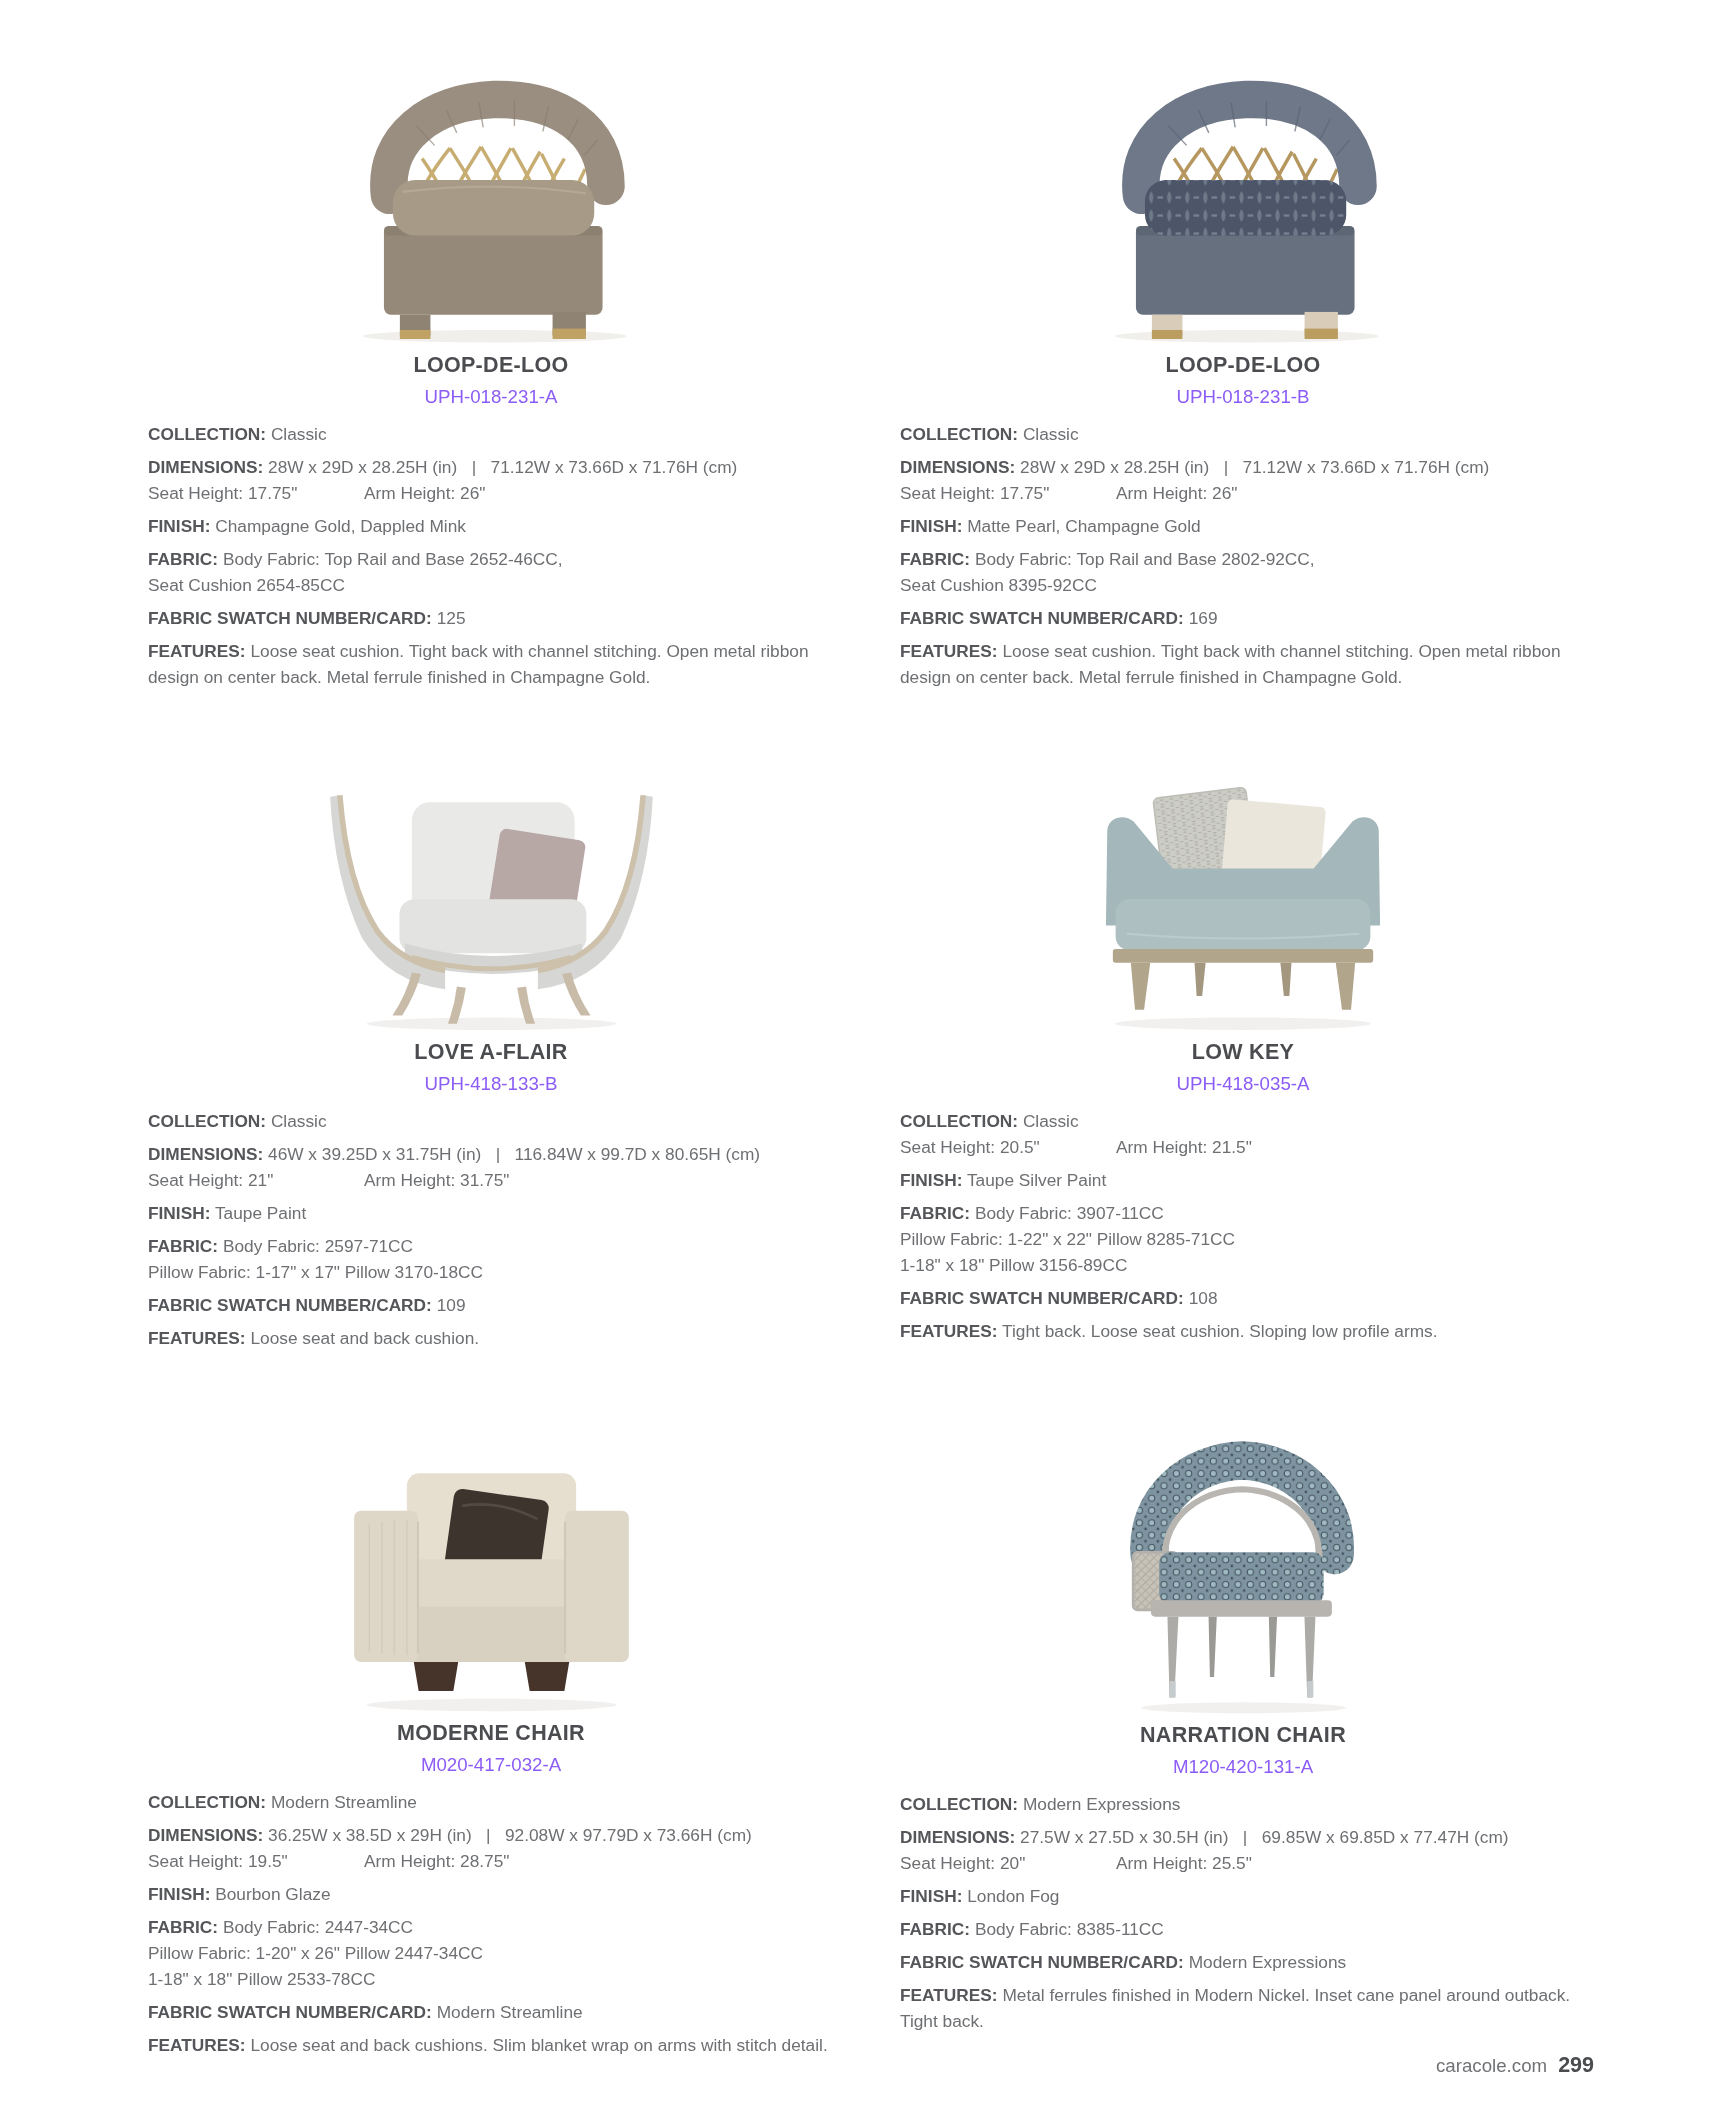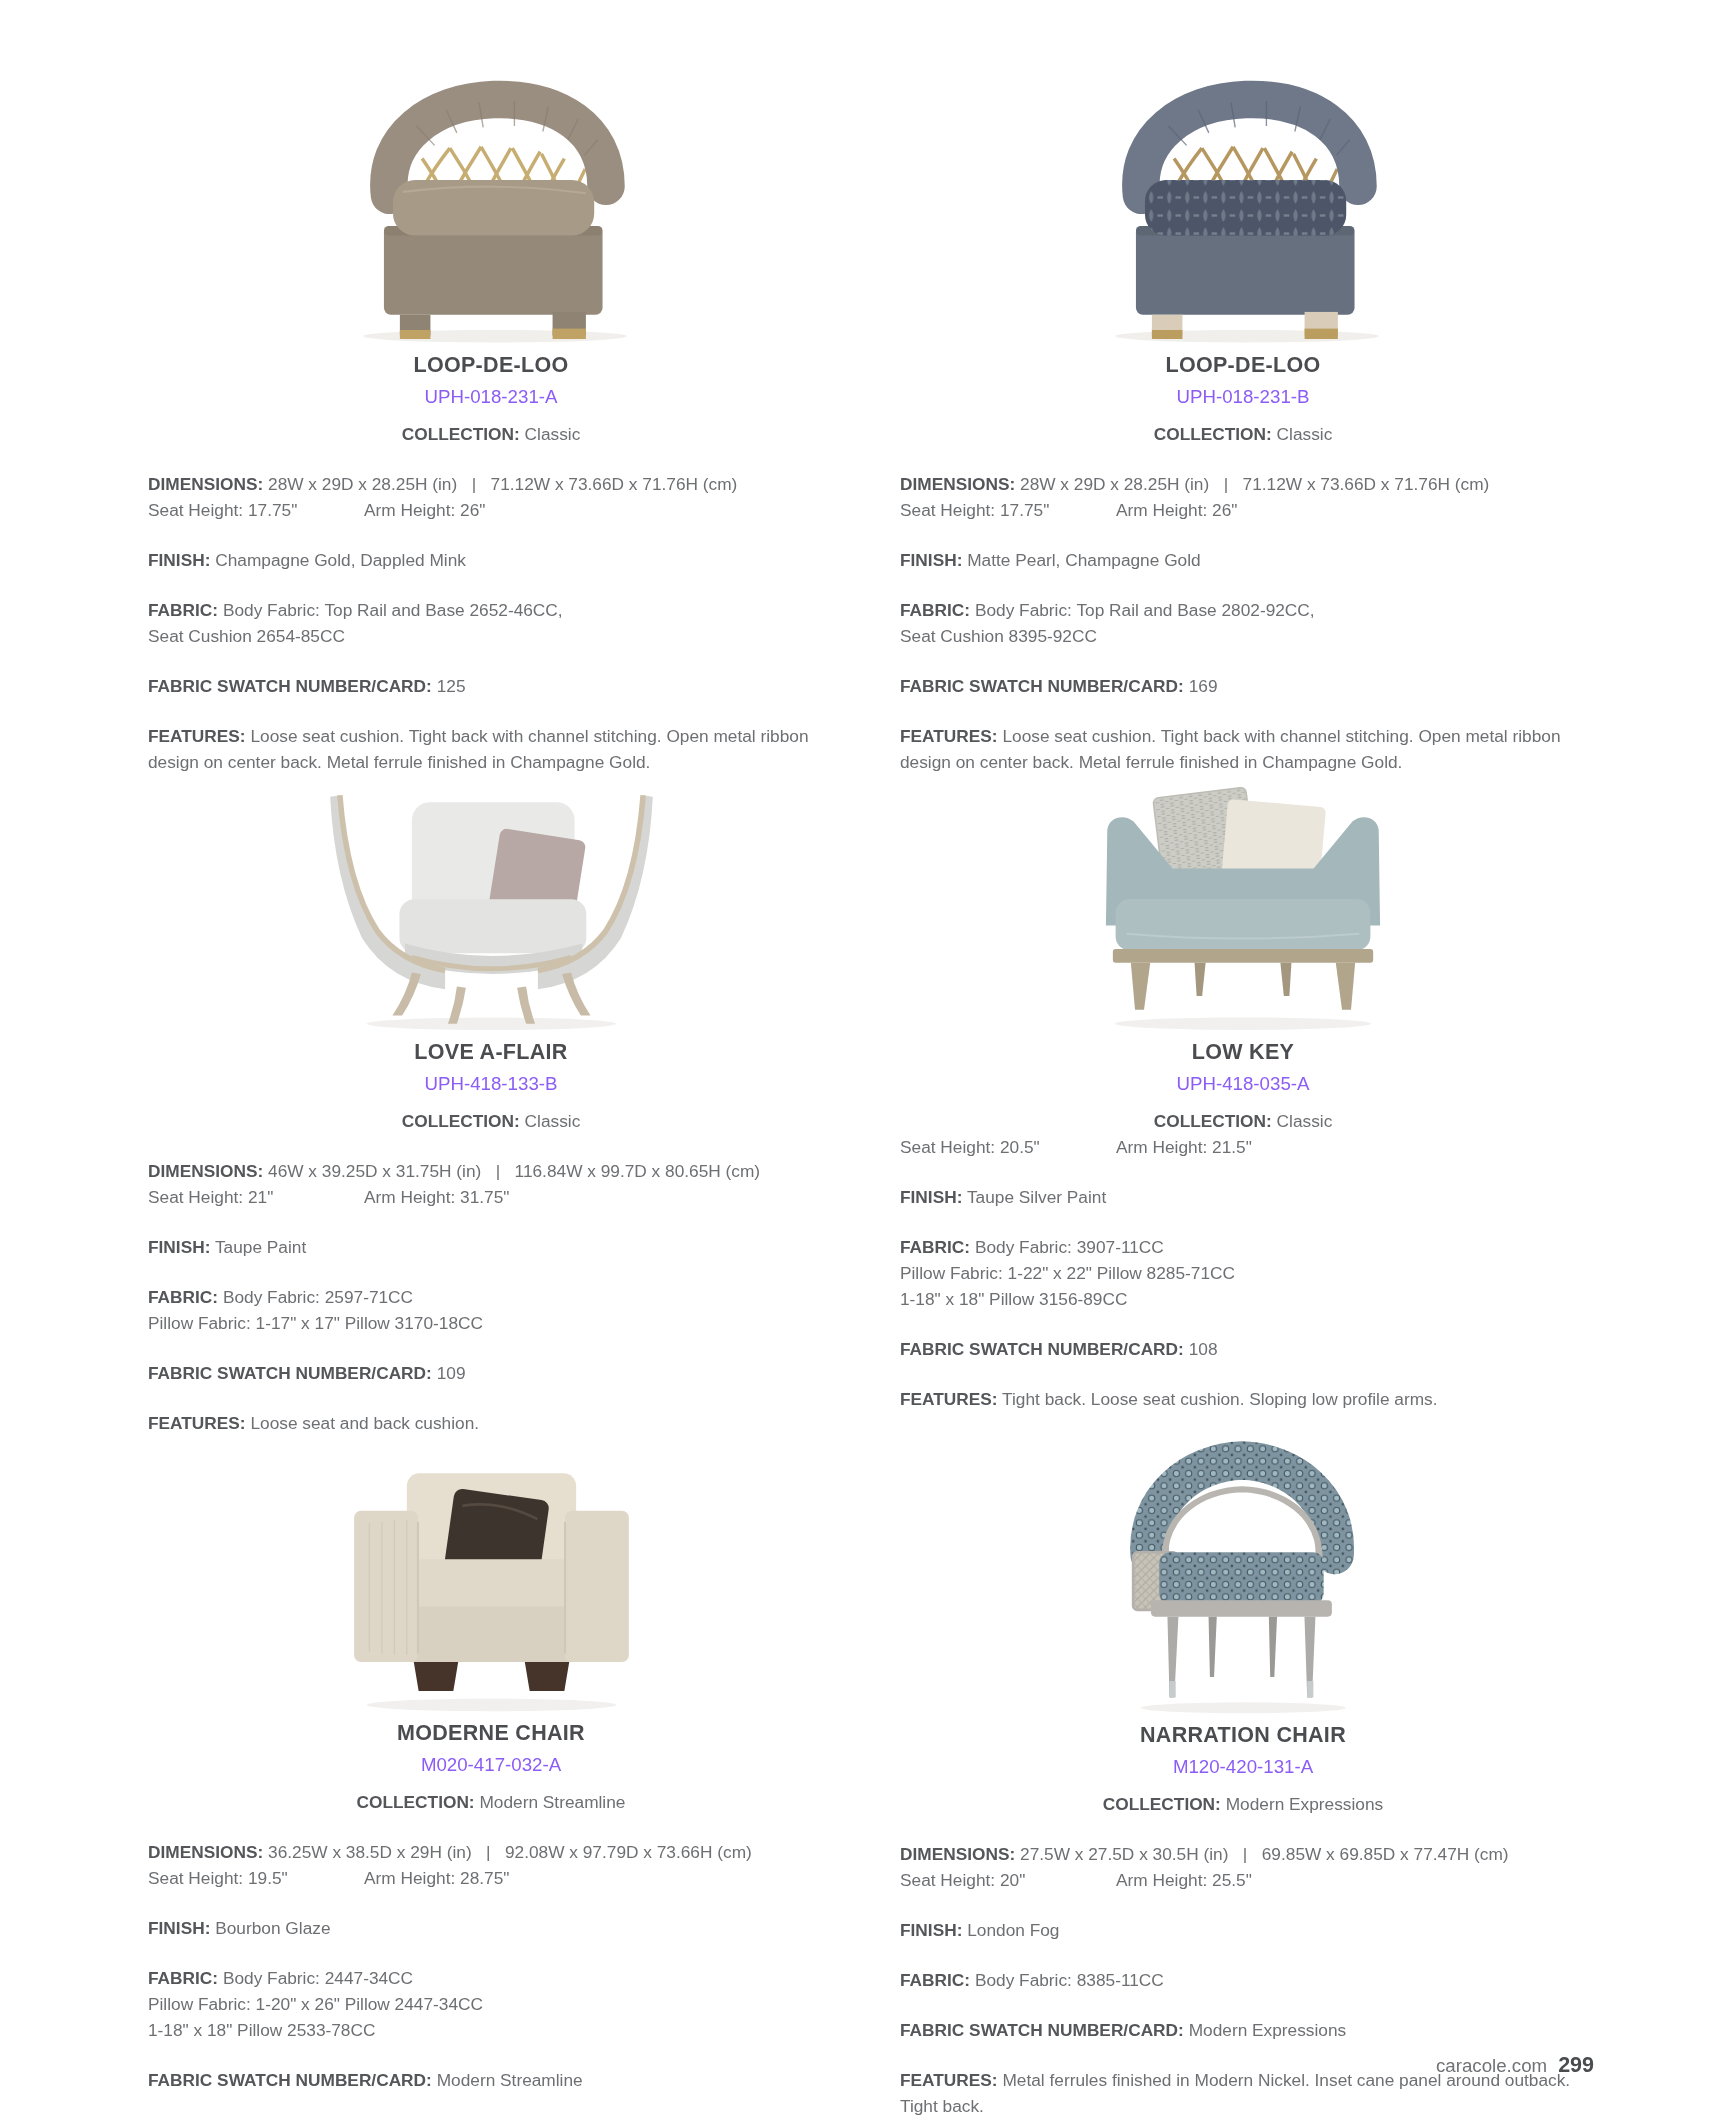--- a/index.html
+++ b/index.html
@@ -13,22 +13,22 @@
   #card4{left:148px;top:1416px;}
   #card5{left:900px;top:1418px;}
   .fig{display:flex;justify-content:center;align-items:flex-end;}
   .fig-r1{height:308px;}
   .fig-r2{height:291px;}
   .fig-r3{height:298px;}
   .title{text-align:center;font-size:21.5px;font-weight:bold;color:#4a4c4f;
          letter-spacing:0.3px;margin-top:5.5px;line-height:26px;}
   .sku{text-align:center;font-size:18.7px;color:#8b5cf6;margin-top:7px;line-height:23.6px;}
   .specs{margin-top:13px;font-size:17.3px;color:#6d6f72;line-height:26px;}
-  .spec{margin-top:24px;}
-  .specs .spec:first-child{margin-top:0;text-align:center;}
+  .spec{margin-top:7px;}
+  .specs .spec:first-child{margin-top:0;}
   .lbl{color:#54565a;font-weight:bold;}
   .nowrap{white-space:nowrap;}
   .tab{display:inline-block;width:216px;}
   .footer{position:absolute;right:139px;top:2051px;line-height:28px;}
   .site{font-size:18.7px;color:#707275;}
   .pagenum{font-size:21.5px;font-weight:bold;color:#4a4c4f;margin-left:11px;}
 </style>
 </head>
 <body>
 

